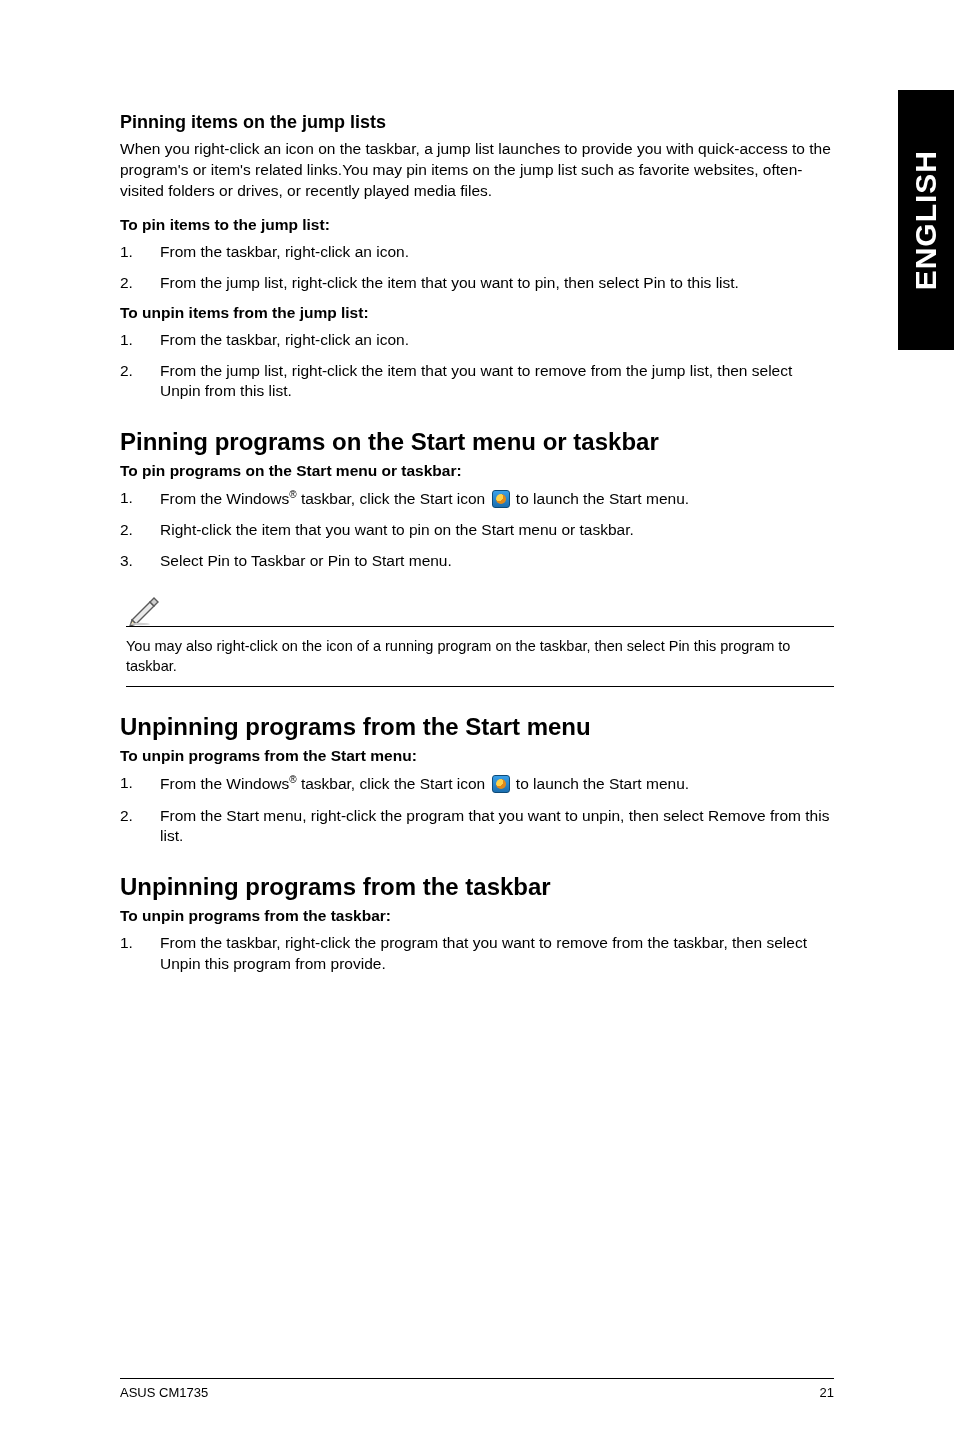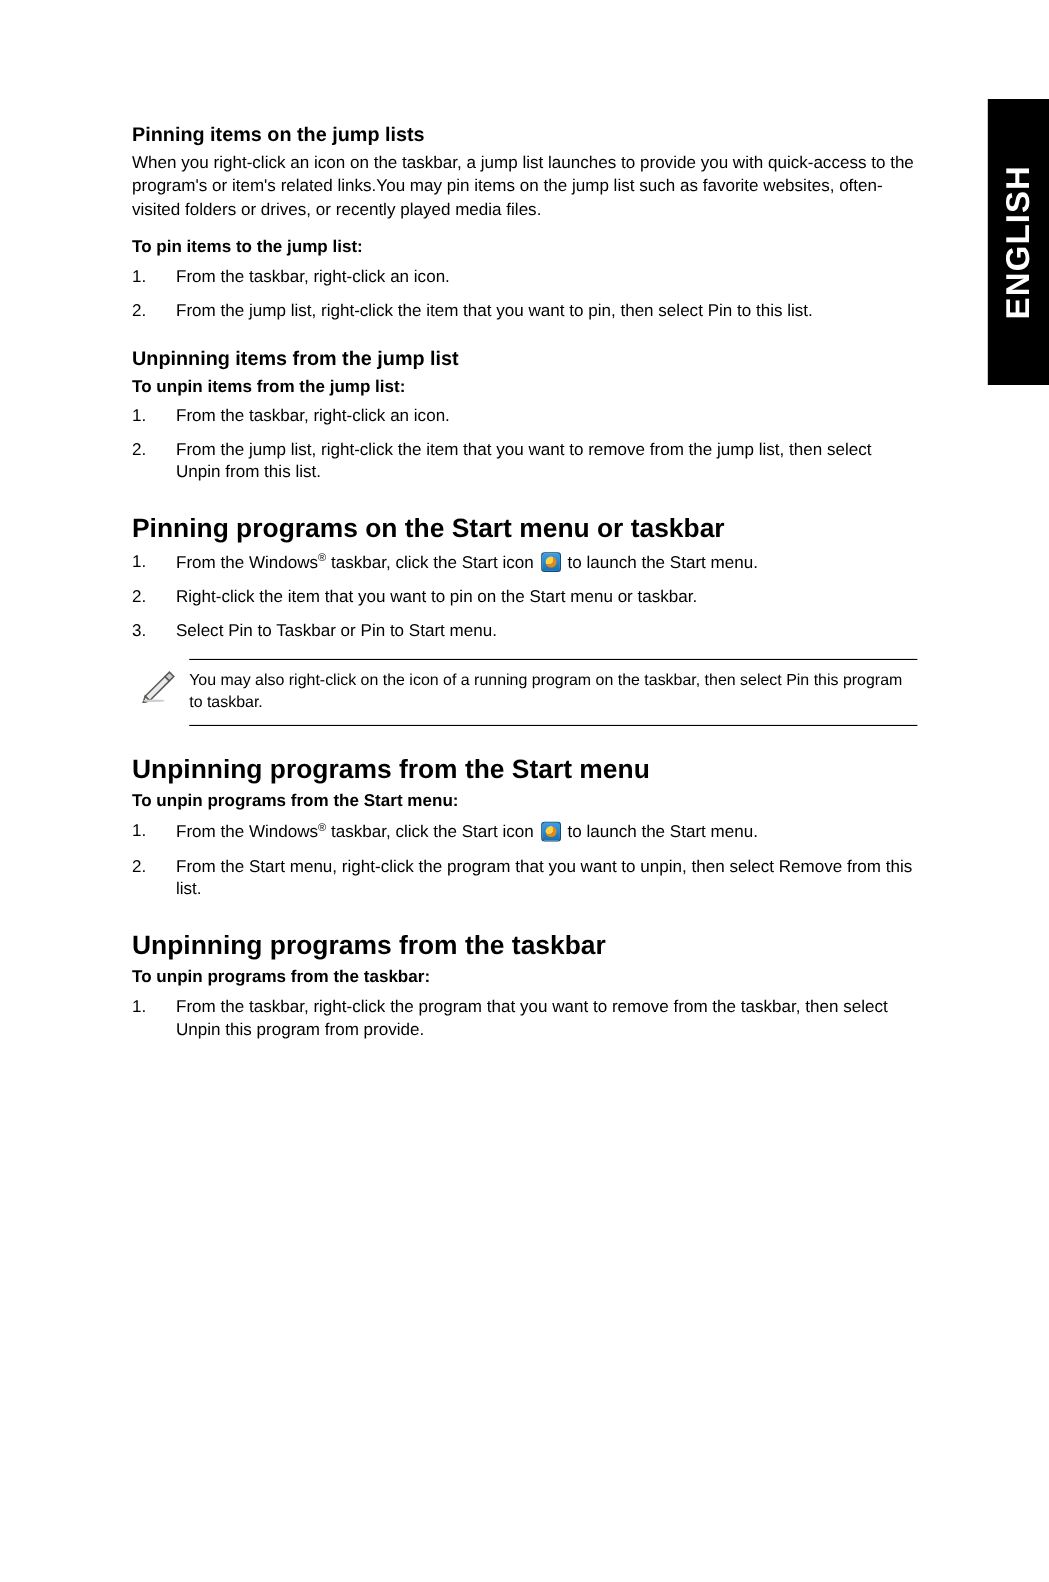--- a/index.html
+++ b/index.html
@@ -9,21 +9,21 @@
   .side-tab span { writing-mode: vertical-rl; transform: rotate(180deg); font-size: 30px; font-weight: bold; font-family: Arial, Helvetica, sans-serif; letter-spacing: 1px; }
   h3 { font-size: 18px; font-weight: bold; margin-top: 22px; margin-bottom: 6px; }
   h2 { font-size: 24px; font-weight: bold; margin-top: 26px; margin-bottom: 6px; }
   .lead { font-size: 15.5px; line-height: 1.35; margin-bottom: 14px; }
   .sub { font-size: 15.5px; font-weight: bold; margin-top: 6px; margin-bottom: 8px; }
   ol { list-style: none; }
   ol li { display: flex; font-size: 15.5px; line-height: 1.35; margin-bottom: 10px; }
   ol li .num { width: 40px; flex-shrink: 0; }
   ol li .txt { flex: 1; }
   .bold { font-weight: normal; }
-  .note-block { display: flex; align-items: flex-start; margin-top: 14px; margin-bottom: 4px; margin-left: 6px; }
+  .note-block { display: flex; align-items: flex-start; margin-top: 14px; margin-bottom: 4px; margin-left: 6px; flex-direction: column; }
   .note-icon { width: 46px; flex-shrink: 0; padding-top: 6px; }
   .note-body { flex: 1; border-top: 1px solid #000; border-bottom: 1px solid #000; padding: 10px 4px 10px 0; font-size: 14.5px; line-height: 1.35; }
   .win-icon { display: inline-block; width: 18px; height: 18px; background: linear-gradient(#3aa0e8,#1b6fb0); border: 1px solid #0d4a78; border-radius: 3px; vertical-align: middle; position: relative; top: -1px; margin: 0 2px; }
   .win-icon::after { content:""; position:absolute; top:3px; left:3px; width:10px; height:10px; background: radial-gradient(circle at 30% 30%, #ffd24a 0 40%, #e08a1a 41% 100%); border-radius:50%; }
   sup { font-size: 10px; }
   .pencil-svg { display:block; }
   .footer { position: absolute; bottom: 38px; left: 120px; right: 120px; border-top: 1px solid #000; padding-top: 6px; display: flex; justify-content: space-between; font-size: 13px; }
 </style>
 </head>
 <body>
@@ -41,34 +41,34 @@
     <li>
       <span class="num">1.</span>
       <span class="txt">From the taskbar, right-click an icon.</span>
     </li>
     <li>
       <span class="num">2.</span>
       <span class="txt"><span>From the jump list, right-click the item that you want to pin, then select </span><span class="bold">Pin to this list</span><span>.</span></span>
     </li>
   </ol>
 
-  <h3>Unpinning items from the jump list</h3>
   <p class="sub">To unpin items from the jump list:</p>
   <ol>
     <li>
       <span class="num">1.</span>
       <span class="txt">From the taskbar, right-click an icon.</span>
     </li>
     <li>
       <span class="num">2.</span>
       <span class="txt"><span>From the jump list, right-click the item that you want to remove from the jump list, then select </span><span class="bold">Unpin from this list</span><span>.</span></span>
     </li>
   </ol>
 
   <h2>Pinning programs on the Start menu or taskbar</h2>
+  <p class="sub">To pin programs on the Start menu or taskbar:</p>
   <ol>
     <li>
       <span class="num">1.</span>
       <span class="txt"><span>From the Windows</span><sup>®</sup><span> taskbar, click the Start icon </span><span class="win-icon"></span><span> to launch the Start menu.</span></span>
     </li>
     <li>
       <span class="num">2.</span>
       <span class="txt">Right-click the item that you want to pin on the Start menu or taskbar.</span>
     </li>
     <li>
@@ -106,14 +106,18 @@
 
   <h2>Unpinning programs from the taskbar</h2>
   <p class="sub">To unpin programs from the taskbar:</p>
   <ol>
     <li>
       <span class="num">1.</span>
       <span class="txt"><span>From the taskbar, right-click the program that you want to remove from the taskbar, then select </span><span class="bold">Unpin this program from provide</span><span>.</span></span>
     </li>
   </ol>
 
+  <div class="footer">
+    <span>ASUS CM1735</span>
+    <span>21</span>
+  </div>
 
 </div>
 
 </body></html>

